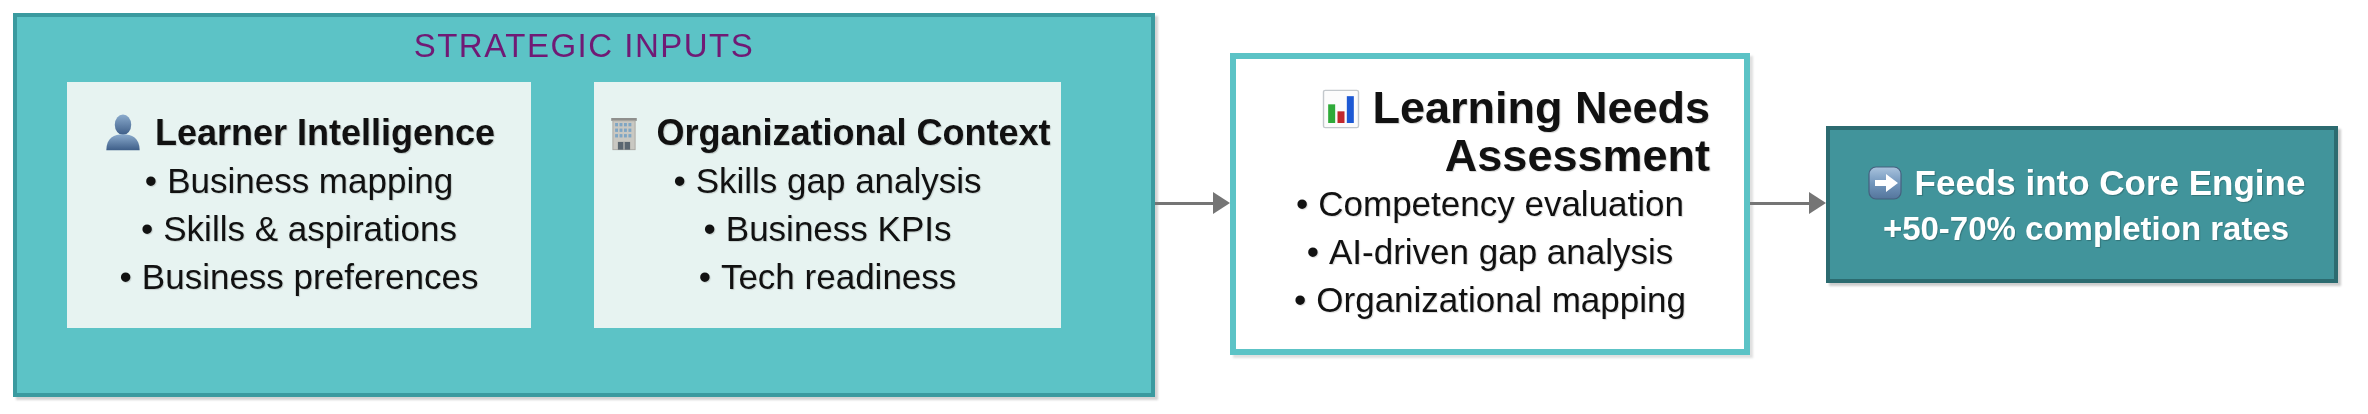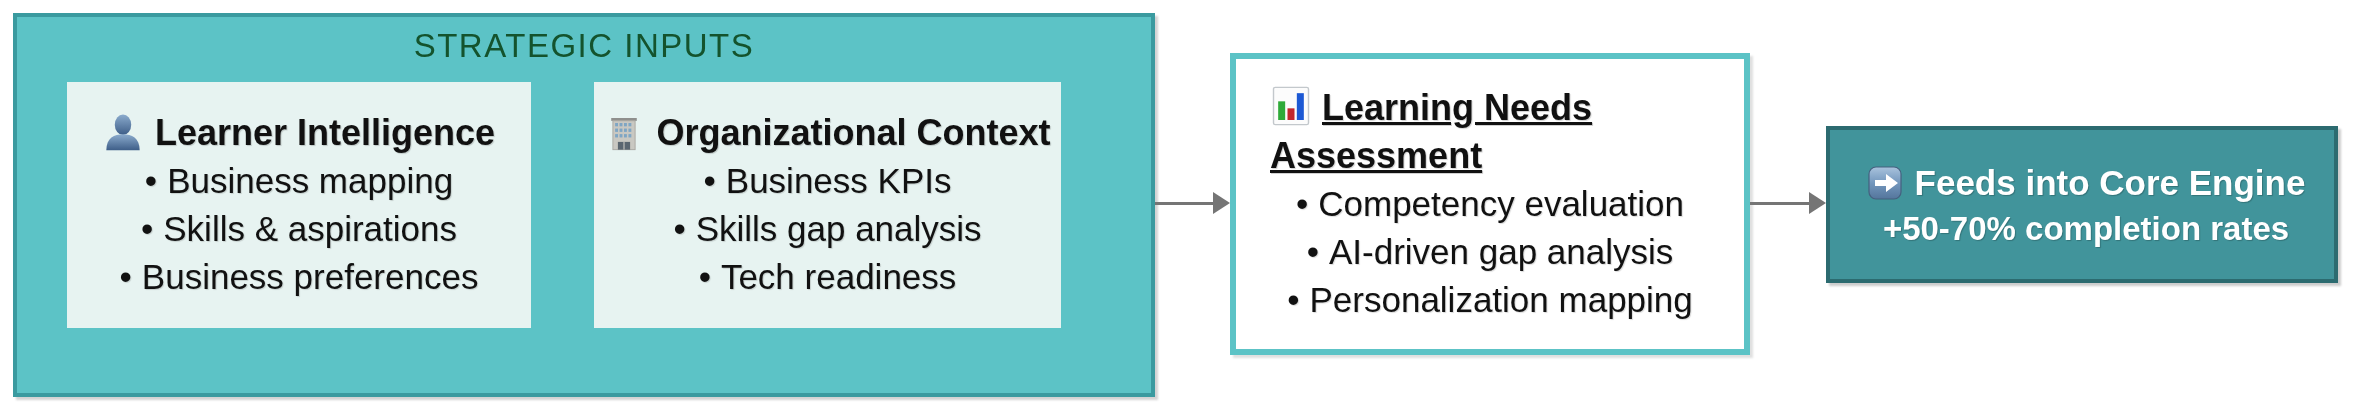--- a/index.html
+++ b/index.html
@@ -23,21 +23,21 @@
     width: 1142px; height: 384px;
     background: #5cc3c6;
     border: 4px solid #3a9a9f;
     box-shadow: 3px 3px 2px rgba(130,130,130,0.35);
   }
   .group-title {
     position: absolute;
     top: 10px; left: 0;
     width: 100%;
     text-align: center;
-    color: #14532d;
+    color: #701a75;
     font-size: 33px;
     font-weight: 400;
     letter-spacing: 1.5px;
   }
 
   .card {
     position: absolute;
     top: 65px;
     height: 246px;
     background: #e7f3f1;
@@ -81,26 +81,25 @@
     background: #ffffff;
     border: 6px solid #5cc3c6;
     box-shadow: 3px 3px 2px rgba(130,130,130,0.25);
     display: flex;
     flex-direction: column;
     justify-content: center;
     align-items: center;
   }
   .assessment-box .box-title {
     max-width: 440px;
-    text-align: left;
-    font-size: 36px;
+    text-align: right;
+    font-size: 45px;
     font-weight: 700;
     line-height: 48px;
     text-shadow: 1px 1px 1px rgba(0,0,0,0.18);
-    text-decoration: underline;
   }
   .assessment-box .box-title .icon {
     vertical-align: -7px;
     margin-right: 10px;
   }
 
   
   .result-box {
     position: absolute;
     left: 1826px; top: 126px;
@@ -207,23 +206,23 @@
                 <rect x="22" y="19" width="2.6" height="3"></rect>
             </g>
             <rect x="12.5" y="26" width="11" height="7" fill="#5b6670"></rect>
             <rect x="17.5" y="26" width="1" height="7" fill="#c9c8c2"></rect>
           </svg>
         </span>
         <span>Organizational Context</span>
       </div>
       <ul class="bullets">
 
+          <li><span class="dot">•</span><span>Skills gap analysis</span></li>
+
           <li><span class="dot">•</span><span>Business KPIs</span></li>
-
-          <li><span class="dot">•</span><span>Skills gap analysis</span></li>
 
           <li><span class="dot">•</span><span>Tech readiness</span></li>
         </ul>
     </div>
   </section>
 
   <div class="flow-arrow arrow-1">
     <span class="shaft"></span>
     <span class="tip"></span>
   </div>
@@ -238,21 +237,21 @@
           <rect x="23" y="7" width="6" height="23" fill="#1d59d4"></rect>
         </svg>
       </span><span>Learning Needs Assessment</span>
     </div>
     <ul class="bullets">
 
         <li><span class="dot">•</span><span>Competency evaluation</span></li>
 
         <li><span class="dot">•</span><span>AI-driven gap analysis</span></li>
 
-        <li><span class="dot">•</span><span>Personalization mapping</span></li>
+        <li><span class="dot">•</span><span>Organizational mapping</span></li>
       </ul>
   </section>
 
   <div class="flow-arrow arrow-2">
     <span class="shaft"></span>
     <span class="tip"></span>
   </div>
 
   <section class="result-box">
     <div class="result-title">

